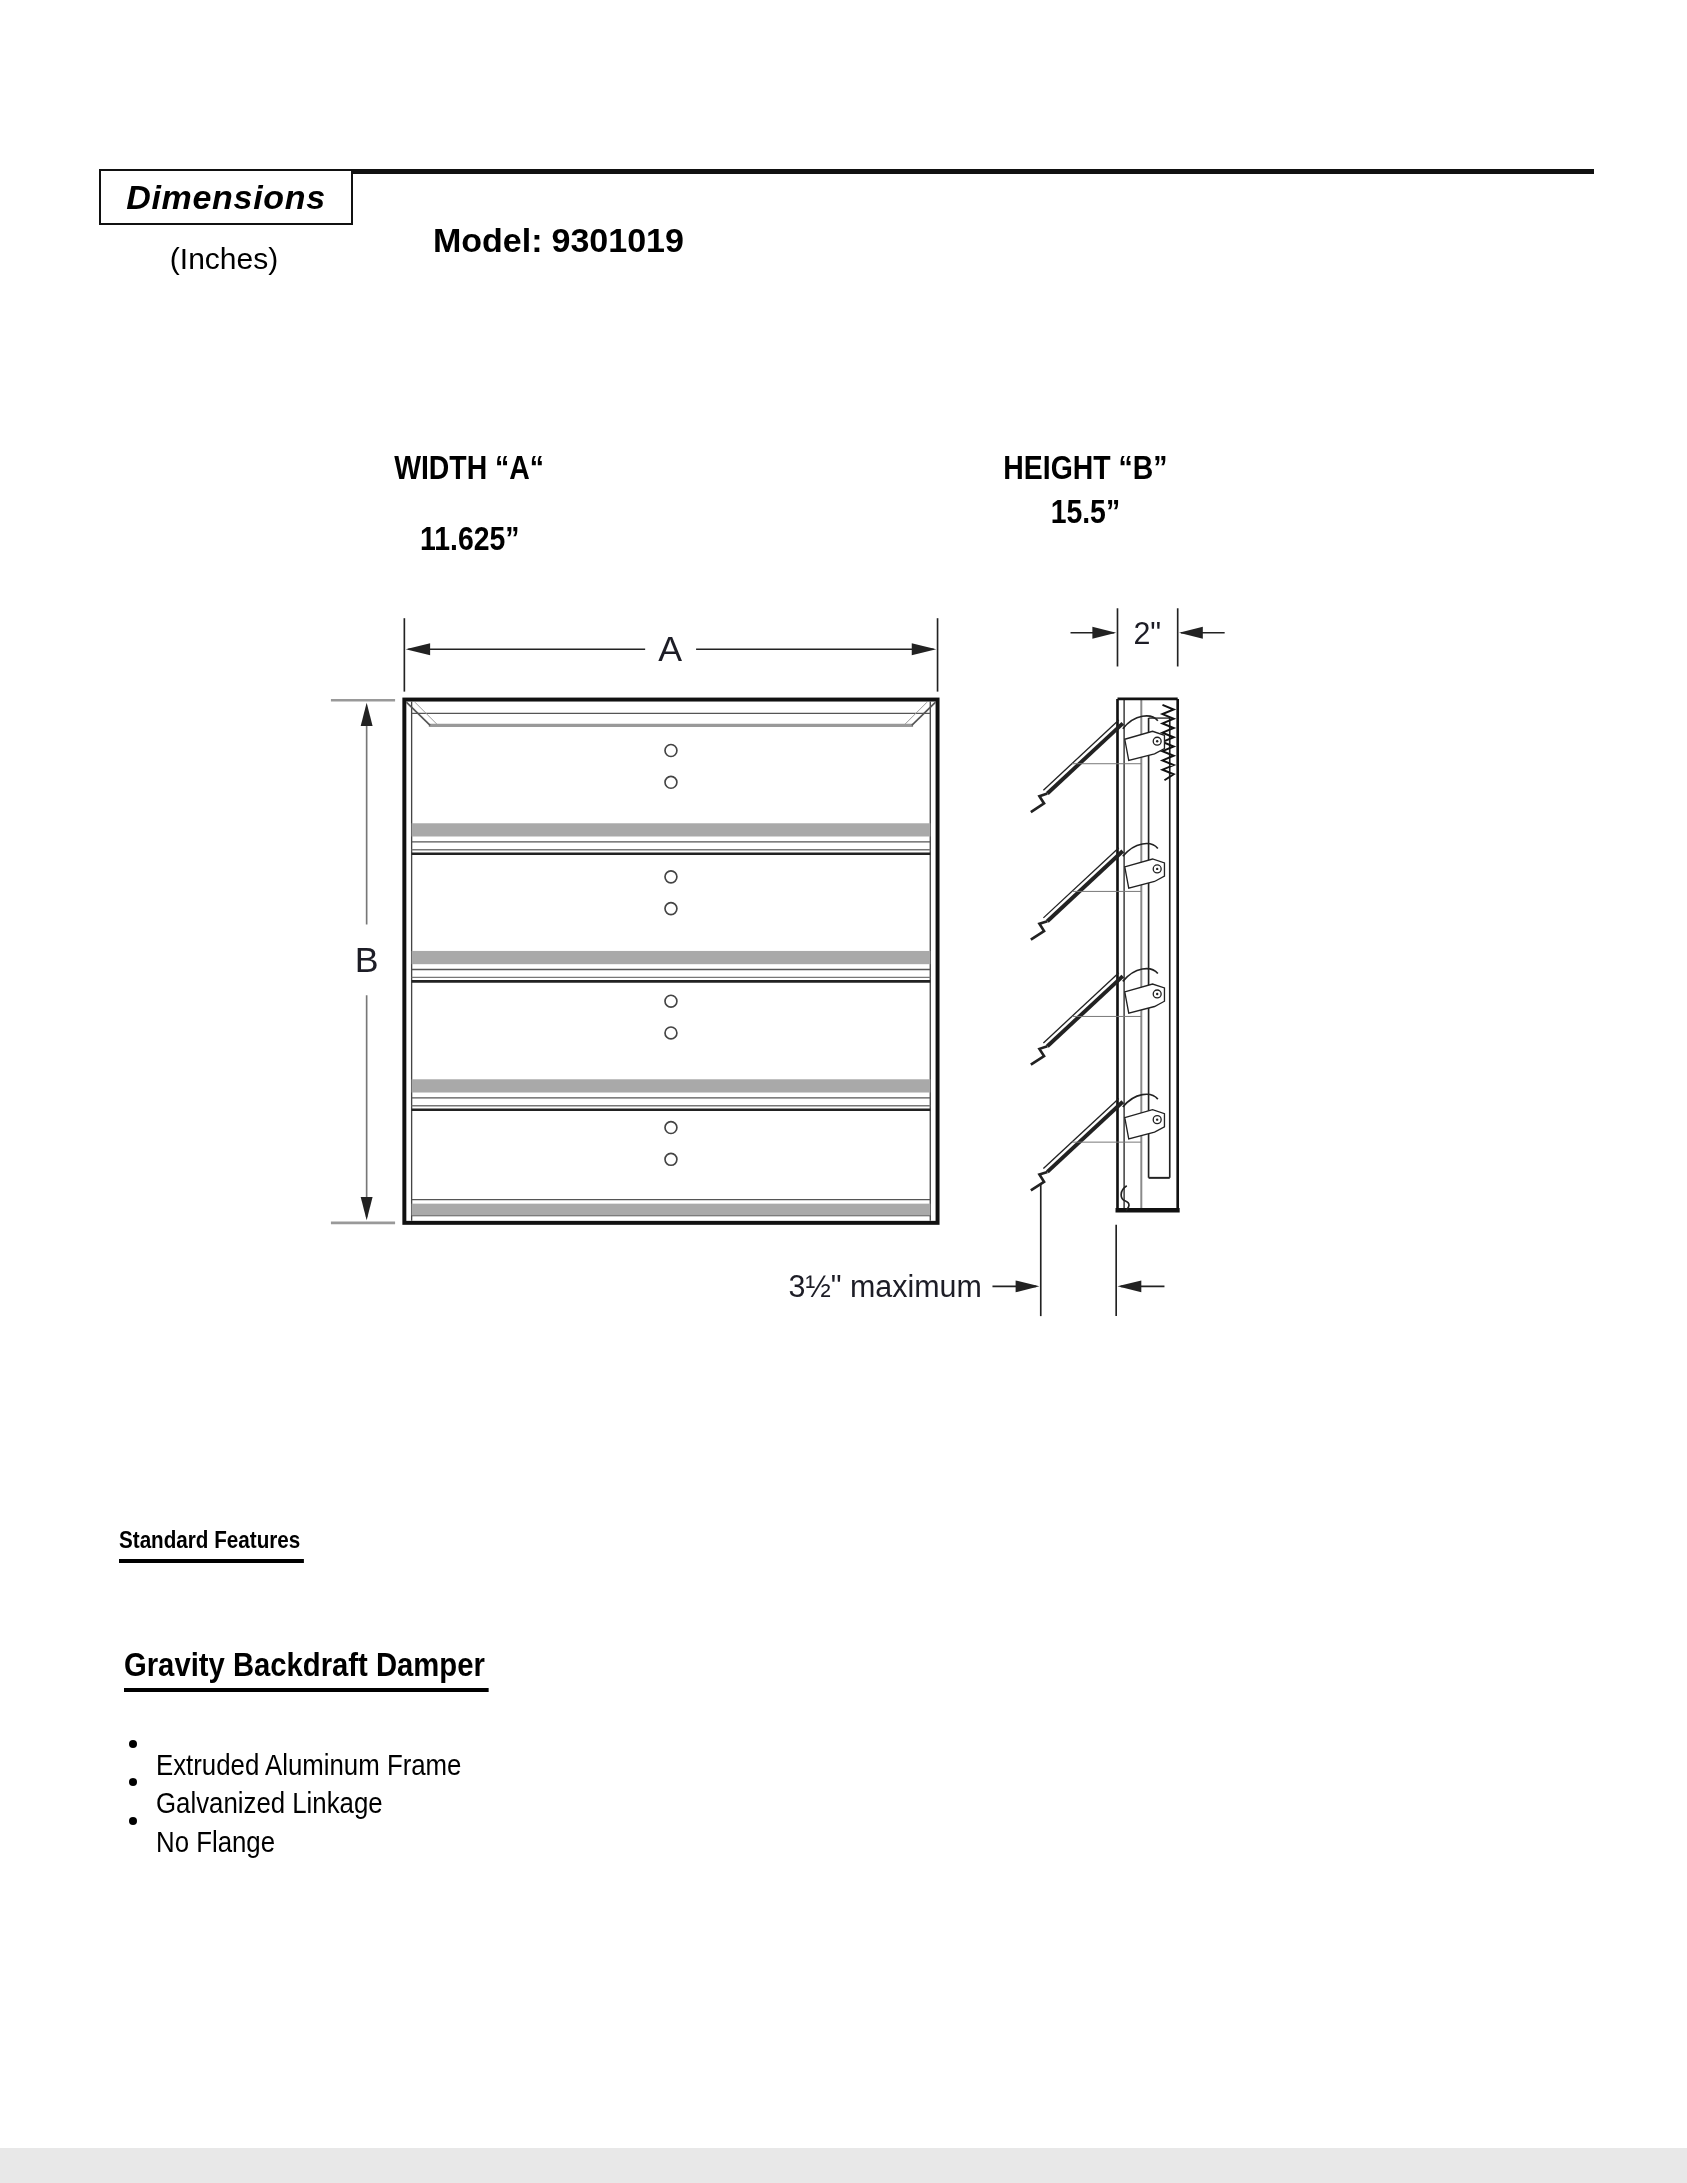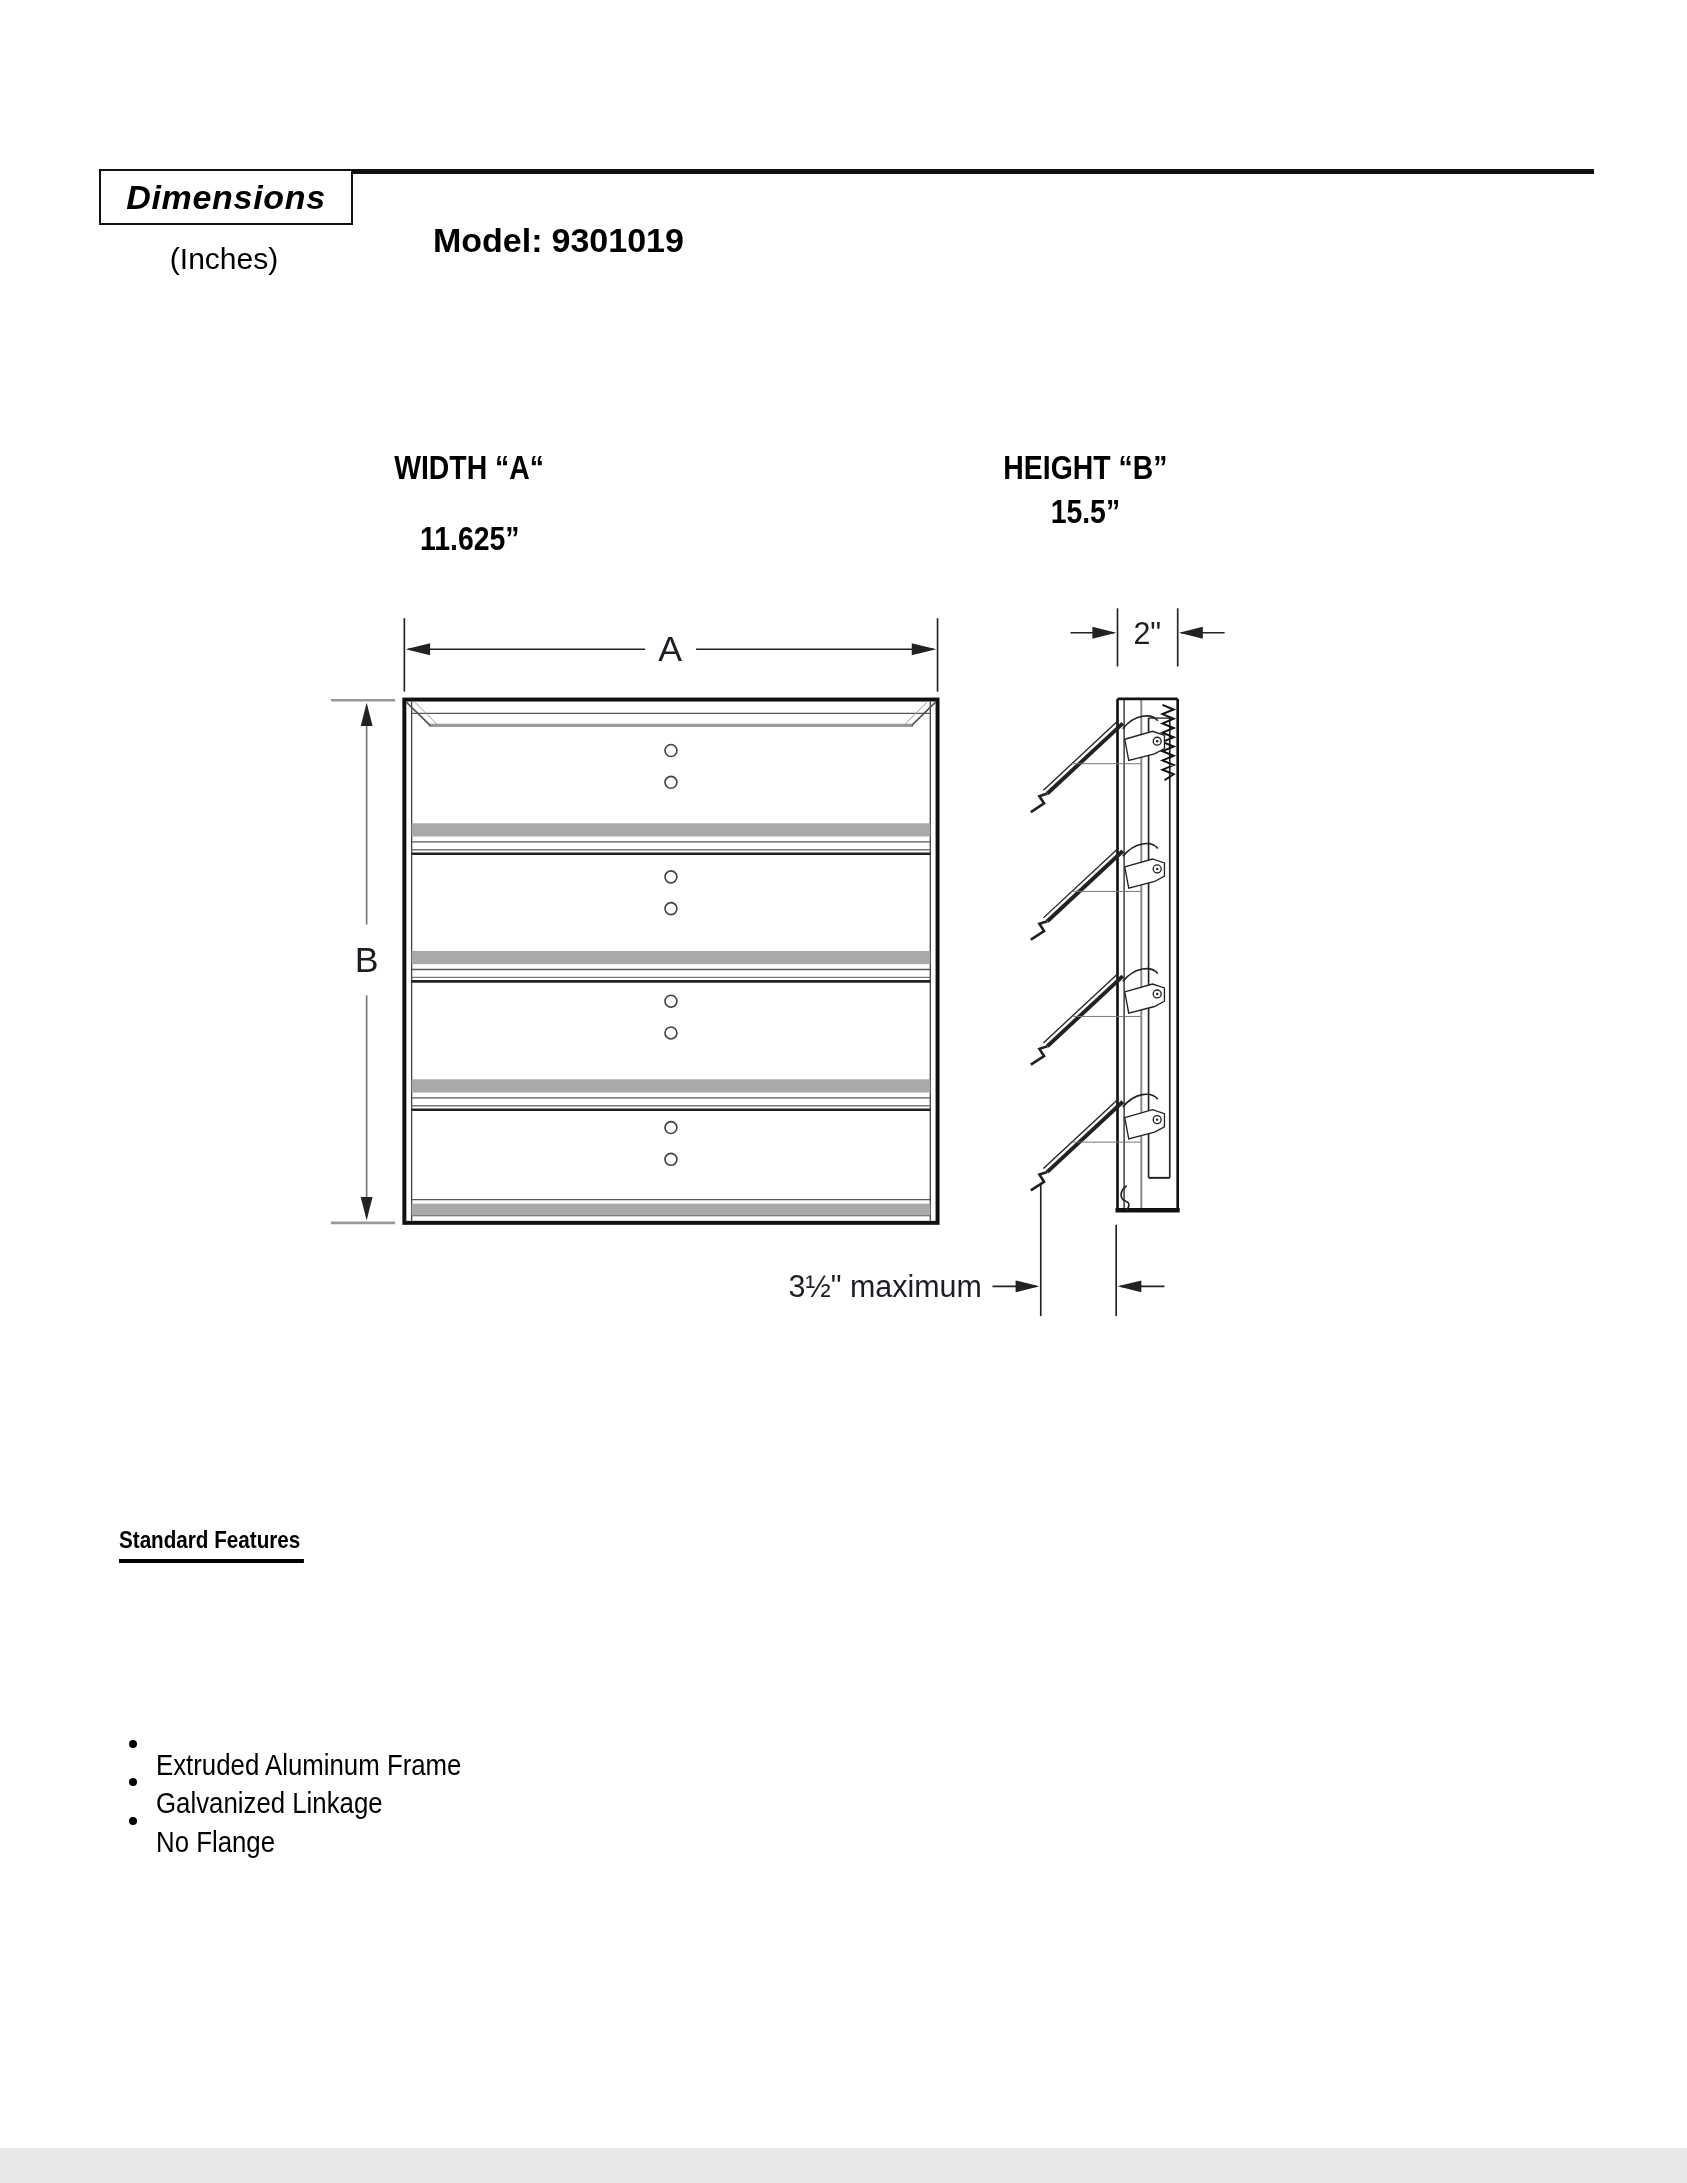--- a/index.html
+++ b/index.html
@@ -211,20 +211,23 @@
       <line x1="1694" y1="1945" x2="1760" y2="1945"></line>
       <polygon points="1571,1945 1535,1936 1535,1954" fill="#222" stroke="none"></polygon>
       <polygon points="1689,1945 1725,1936 1725,1954" fill="#222" stroke="none"></polygon>
     </g>
     <text x="1484" y="1961" font-size="46" text-anchor="end" fill="#33343f">3½" maximum</text>
   </svg>
 
   <div class="abs feat-heading">
     <span class="cond ol">Standard Features</span>
   </div>
+  <div class="abs feat-sub">
+    <span class="cond ol">Gravity Backdraft Damper</span>
+  </div>
   <div class="abs bullet-row b1">
     <span class="bullet-dot"></span>
     <span class="bullet-text"><span class="cond ol">Extruded Aluminum Frame</span></span>
   </div>
   <div class="abs bullet-row b2">
     <span class="bullet-dot"></span>
     <span class="bullet-text"><span class="cond ol">Galvanized Linkage</span></span>
   </div>
   <div class="abs bullet-row b3">
     <span class="bullet-dot"></span>

